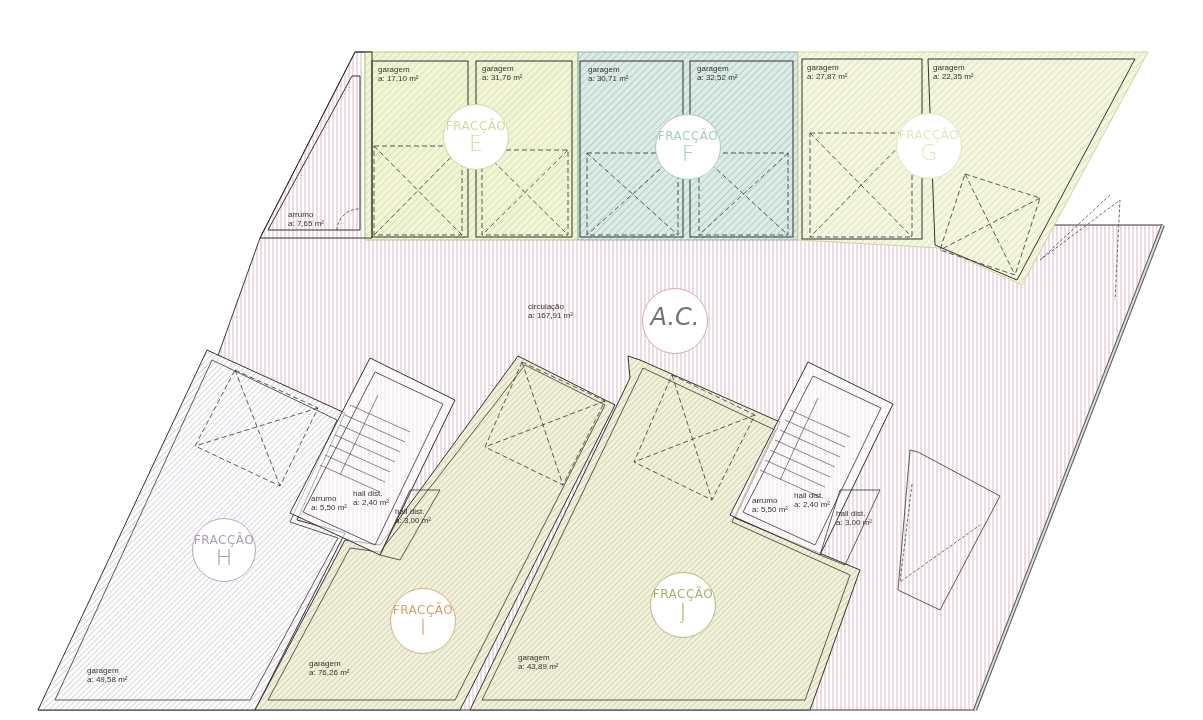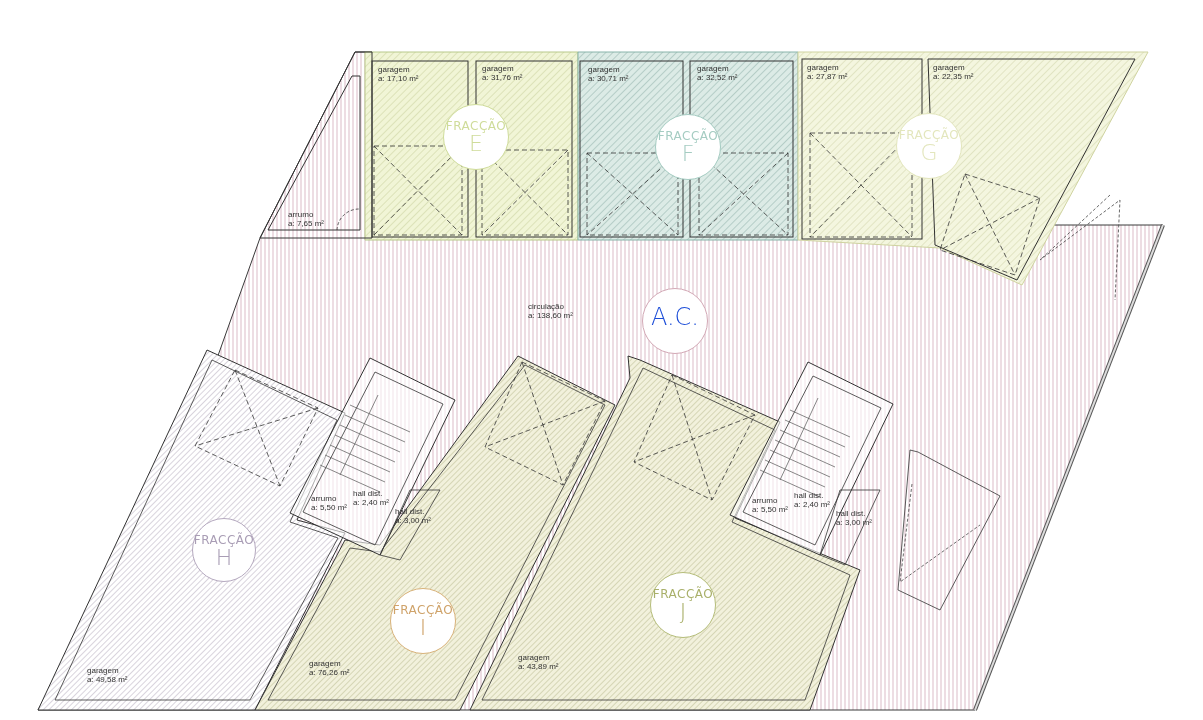--- a/index.html
+++ b/index.html
@@ -176,21 +176,21 @@
 <div class="lbl" style="left:933px;top:63px;">
   <span class="l2">garagem</span>
   <span class="l2">a:  22,35 m²</span>
 </div>
 <div class="lbl" style="left:288px;top:210px;">
   <span class="l2">arrumo</span>
   <span class="l2">a:  7,65 m²</span>
 </div>
 <div class="lbl" style="left:528px;top:302px;">
   <span class="l2">circulação</span>
-  <span class="l2">a:  138,60 m²</span>
+  <span class="l2">a:  167,91 m²</span>
 </div>
 <div class="lbl" style="left:311px;top:494px;">
   <span class="l2">arrumo</span>
   <span class="l2">a:  5,50 m²</span>
 </div>
 <div class="lbl" style="left:353px;top:489px;">
   <span class="l2">hall dist.</span>
   <span class="l2">a:  2,40 m²</span>
 </div>
 <div class="lbl" style="left:395px;top:507px;">
@@ -239,13 +239,13 @@
   <span class="u">H</span>
 </div>
 <div class="frac" style="left:390px;top:588px;width:64px;height:64px;border:1px solid #d8b27a;color:#cfa36a;">
   <span class="t">FRACÇÃO</span>
   <span class="u">I</span>
 </div>
 <div class="frac" style="left:650px;top:572px;width:64px;height:64px;border:1px solid #b5bd7a;color:#a9b06a;">
   <span class="t">FRACÇÃO</span>
   <span class="u">J</span>
 </div>
-<div class="ac" style="left:642px;top:288px;width:64px;height:64px;border:1px solid #d3a9b6;color:#1d4ed8;">A.C.</div>
+<div class="ac" style="left:642px;top:288px;width:64px;height:64px;border:1px solid #d3a9b6;color:#737373;font-style:italic;">A.C.</div>
 
 </body></html>

